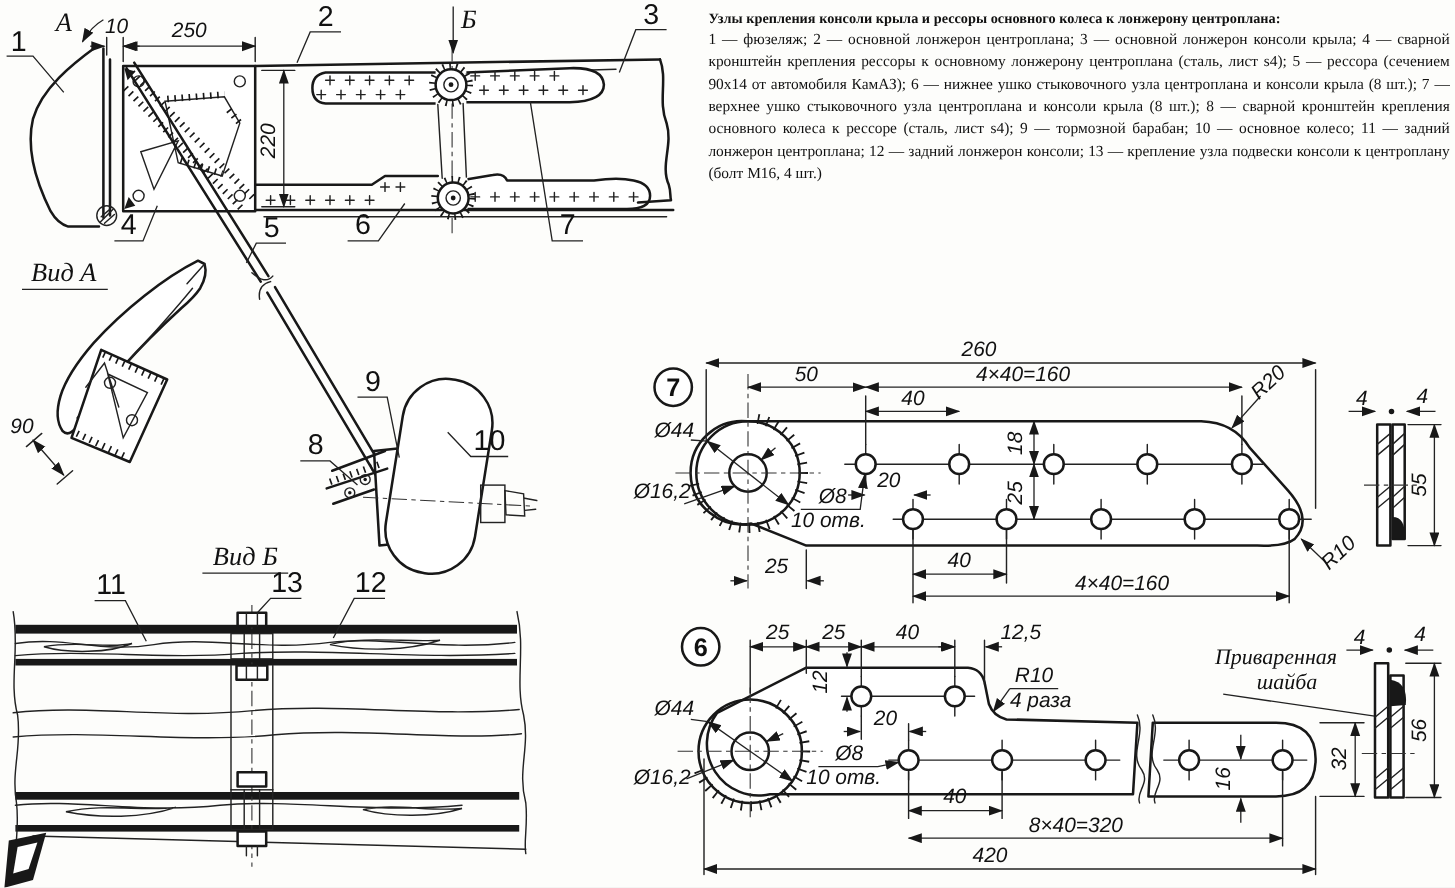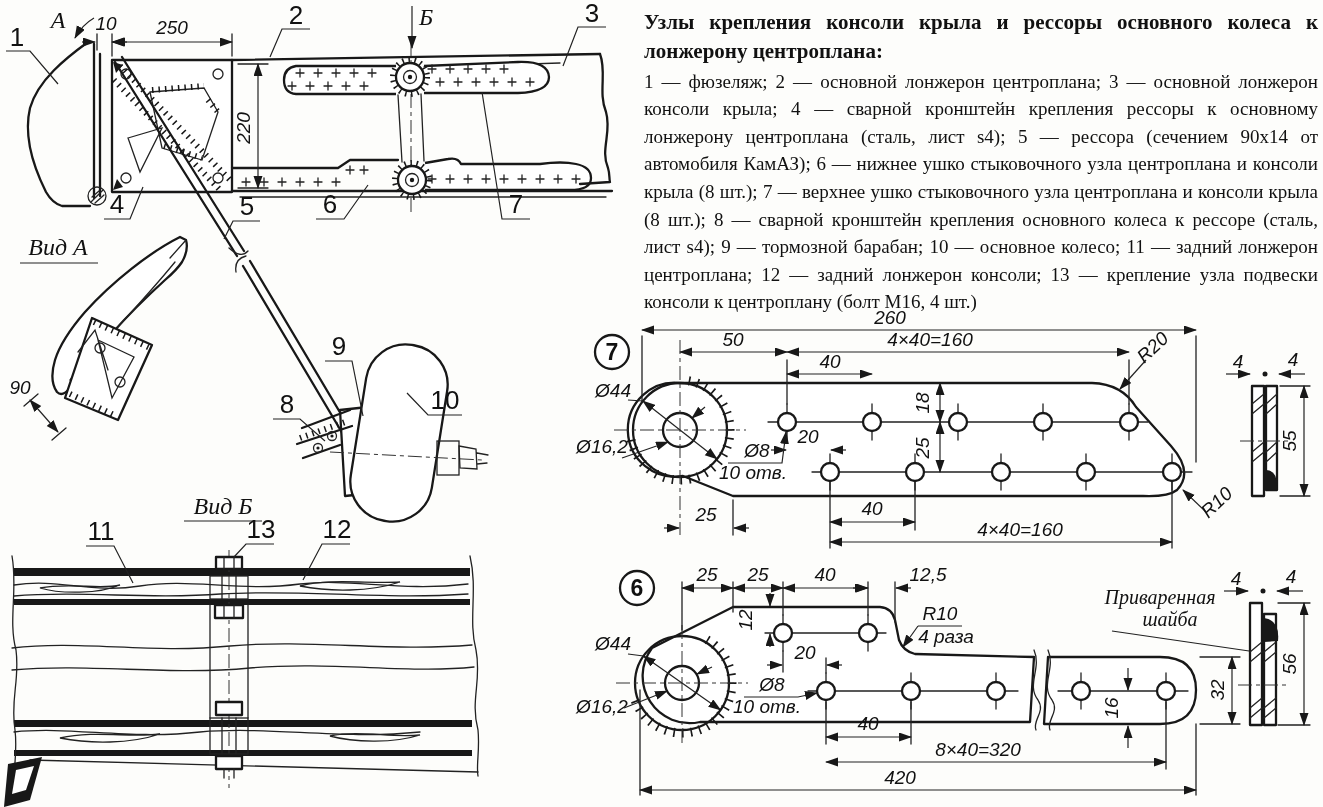--- a/index.html
+++ b/index.html
@@ -1,21 +1,21 @@
 <!DOCTYPE html>
 <html><head>
 <meta charset="utf-8">
 <style>
   html,body{margin:0;padding:0;background:#e8e8e8;}
   .page{position:relative;width:1323px;height:807px;background:#fdfdfb;overflow:hidden;
         font-family:"Liberation Serif",serif;color:#111;}
   svg{position:absolute;left:0;top:0;}
   .caption{position:absolute;left:644px;top:8px;width:674px;}
-  .cap-title{margin:0 0 1px 0;font-weight:700;font-size:21px;line-height:1.4;text-align:justify;}
-  .cap-legend{margin:0;font-size:19px;line-height:1.45;text-align:justify;}
+  .cap-title{margin:0 0 1px 0;font-weight:700;font-size:13px;line-height:1.4;text-align:justify;}
+  .cap-legend{margin:0;font-size:14px;line-height:1.45;text-align:justify;}
   
   .ol{fill:none;stroke:#181818;stroke-width:2.3;stroke-linejoin:round;stroke-linecap:round;}
   .olf{fill:#fff;stroke:#181818;stroke-width:2.3;stroke-linejoin:round;}
   .tl{fill:none;stroke:#222;stroke-width:1.3;stroke-linecap:round;}
   .dl{fill:none;stroke:#222;stroke-width:1.2;}
   .cl{fill:none;stroke:#333;stroke-width:1;stroke-dasharray:14 4 4 4;}
   .ser{fill:none;stroke:#181818;stroke-width:9;stroke-dasharray:1.6 7;}
   .ser2{fill:none;stroke:#181818;stroke-width:6;stroke-dasharray:1.5 4.5;}
   .ser3{fill:none;stroke:#181818;stroke-width:6;stroke-dasharray:1.5 5;}
   .blk{fill:#181818;stroke:none;}

